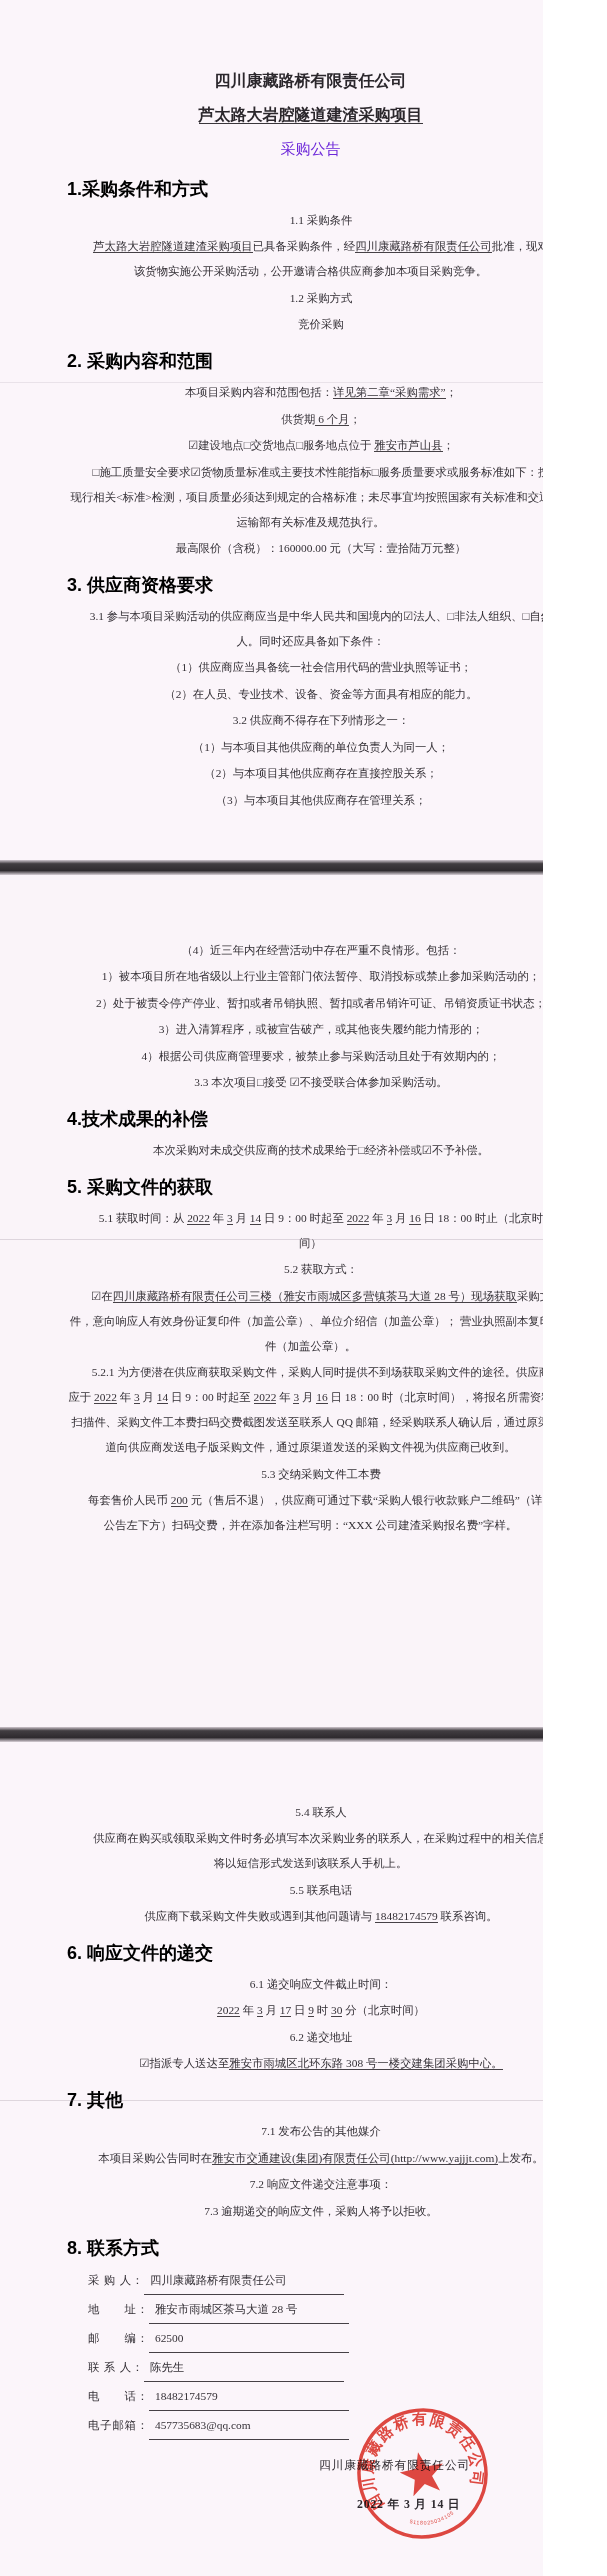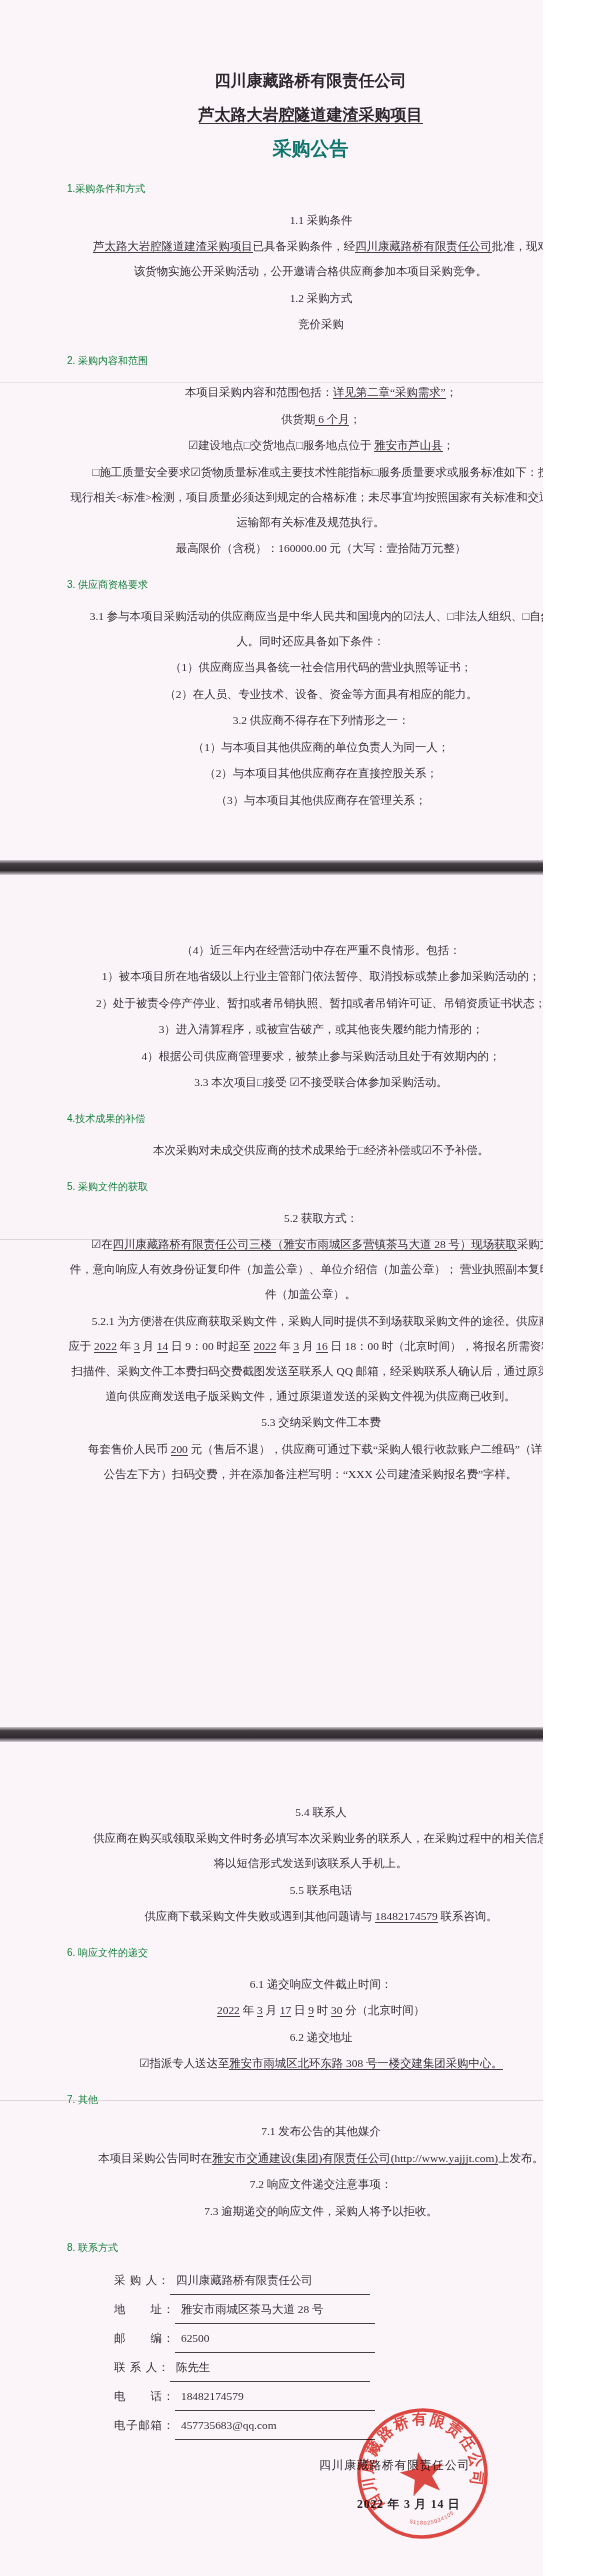--- a/index.html
+++ b/index.html
@@ -12,28 +12,28 @@
   .content{position:relative;padding:0 53px 0 67px;font-size:11.4px;}
   #page1 .content{padding-top:64px;}
   #page2 .content{padding-top:61px;}
   #page3 .content{padding-top:56px;}
   .blk{line-height:25px;}
   .blk.t1{font-family:"Liberation Sans","DejaVu Sans",sans-serif;font-weight:bold;
           font-size:16px;text-align:center;line-height:33px;color:#2b272c;}
   .blk.t2{font-family:"Liberation Sans","DejaVu Sans",sans-serif;font-weight:bold;
           font-size:16px;text-align:center;line-height:35px;color:#2b272c;}
   .blk.t2 .u{border-bottom:1.5px solid #3a363b;}
-  .blk.t3{font-family:"Liberation Sans","DejaVu Sans",sans-serif;font-weight:bold;
-          font-size:19px;text-align:center;line-height:33px;margin-bottom:3px;color:#0f766e;}
-  .blk.h{font-family:"Liberation Sans","DejaVu Sans",sans-serif;font-weight:normal;
-         font-size:10px;line-height:30px;margin:9px 0 3.8px;color:#15803d;}
+  .blk.t3{font-family:"Liberation Sans","DejaVu Sans",sans-serif;font-weight:normal;
+          font-size:15px;text-align:center;line-height:33px;margin-bottom:3px;color:#6d28d9;}
+  .blk.h{font-family:"Liberation Sans","DejaVu Sans",sans-serif;font-weight:bold;
+         font-size:18px;line-height:30px;margin:9px 0 3.8px;color:#000000;}
   .blk.p{text-indent:21px;margin:1.5px 0;text-align:center;}
   .blk.f{margin-left:21px;line-height:28px;}
   .u{border-bottom:1.1px solid #464146;padding-bottom:0;}
-  .fl{letter-spacing:0.8px;margin-left:26px;}
+  .fl{letter-spacing:0.8px;}
   .fv{display:inline-block;min-width:194px;padding-left:6px;}
   .gap{position:absolute;left:0;width:607px;height:15px;
        background:linear-gradient(#cfc6ce 0%,#413d41 25%,#2f2b2f 70%,#d9d1d8 100%);}
   #gap1{top:860px;} #gap2{top:1727px;}
   .scanline{position:absolute;left:0;width:607px;height:0.8px;background:#9b8f9b;opacity:.3;}
   .seal{position:absolute;pointer-events:none;mix-blend-mode:multiply;opacity:.88;}
   #seal-main{left:349px;top:2400px;width:147px;height:147px;transform:rotate(-12deg);}
   #seal-p1{left:553px;top:275px;width:129px;height:129px;transform:rotate(95deg);}
   #seal-p2{left:551px;top:1114px;width:152px;height:152px;}
   #seal-p3{left:540px;top:1993px;width:137px;height:137px;transform:rotate(155deg);}
@@ -79,20 +79,21 @@
     <div class="content">
         <div class="blk p"><span>（4）近三年内在经营活动中存在严重不良情形。包括：</span></div>
         <div class="blk p"><span>1）被本项目所在地省级以上行业主管部门依法暂停、取消投标或禁止参加采购活动的；</span></div>
         <div class="blk p"><span>2）处于被责令停产停业、暂扣或者吊销执照、暂扣或者吊销许可证、吊销资质证书状态；</span></div>
         <div class="blk p"><span>3）进入清算程序，或被宣告破产，或其他丧失履约能力情形的；</span></div>
         <div class="blk p"><span>4）根据公司供应商管理要求，被禁止参与采购活动且处于有效期内的；</span></div>
         <div class="blk p"><span>3.3 本次项目□接受 ☑不接受联合体参加采购活动。</span></div>
         <div class="blk h"><span>4.技术成果的补偿</span></div>
         <div class="blk p"><span>本次采购对未成交供应商的技术成果给于□经济补偿或☑不予补偿。</span></div>
         <div class="blk h"><span>5. 采购文件的获取</span></div>
+        <div class="blk p"><span>5.1 获取时间：从 </span><span class="u">2022</span><span> 年 </span><span class="u">3</span><span> 月 </span><span class="u">14</span><span> 日 9：00 时起至 </span><span class="u">2022</span><span> 年 </span><span class="u">3</span><span> 月 </span><span class="u">16</span><span> 日 18：00 时止（北京时间）</span></div>
         <div class="blk p"><span>5.2 获取方式：</span></div>
         <div class="blk p"><span>☑在</span><span class="u">四川康藏路桥有限责任公司三楼（雅安市雨城区多营镇茶马大道 28 号）现场获取</span><span>采购文件，意向响应人有效身份证复印件（加盖公章）、单位介绍信（加盖公章）； 营业执照副本复印件（加盖公章）。</span></div>
         <div class="blk p"><span>5.2.1 为方便潜在供应商获取采购文件，采购人同时提供不到场获取采购文件的途径。供应商应于 </span><span class="u">2022</span><span> 年 </span><span class="u">3</span><span> 月 </span><span class="u">14</span><span> 日 9：00 时起至 </span><span class="u">2022</span><span> 年 </span><span class="u">3</span><span> 月 </span><span class="u">16</span><span> 日 18：00 时（北京时间），将报名所需资料扫描件、采购文件工本费扫码交费截图发送至联系人 QQ 邮箱，经采购联系人确认后，通过原渠道向供应商发送电子版采购文件，通过原渠道发送的采购文件视为供应商已收到。</span></div>
         <div class="blk p"><span>5.3 交纳采购文件工本费</span></div>
         <div class="blk p"><span>每套售价人民币 </span><span class="u">200</span><span> 元（售后不退），供应商可通过下载“采购人银行收款账户二维码”（详见公告左下方）扫码交费，并在添加备注栏写明：“XXX 公司建渣采购报名费”字样。</span></div>
       </div>
     <div class="scanline" style="top:364px;"></div>
   </div>
   <div class="gap" id="gap2"></div>
 

